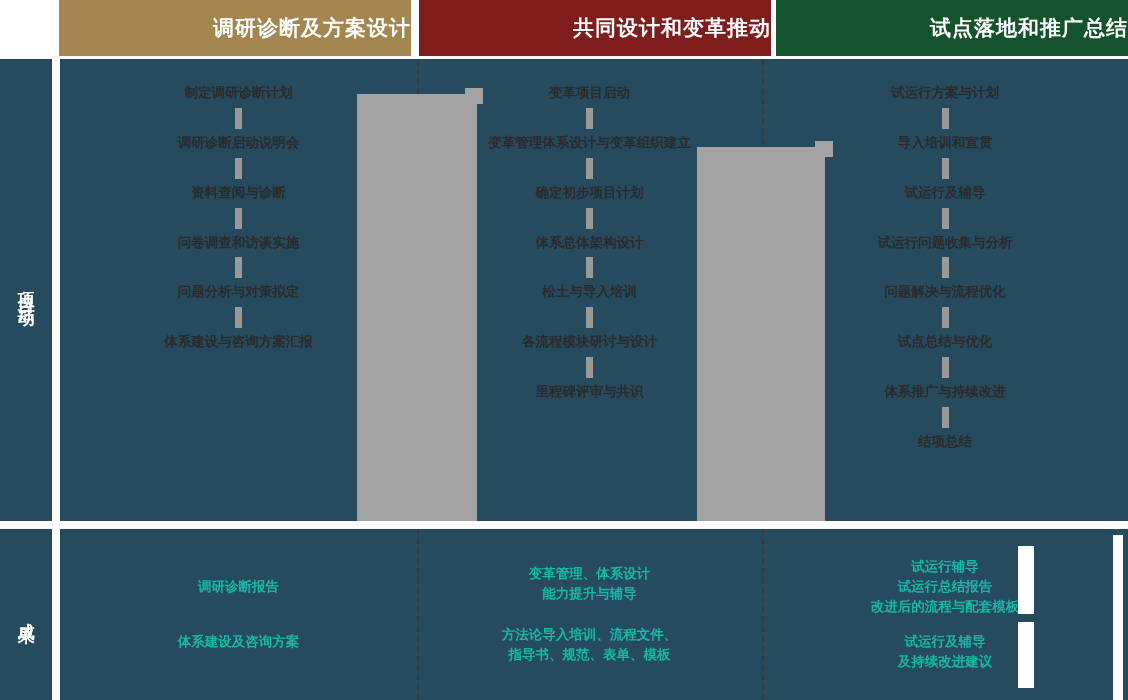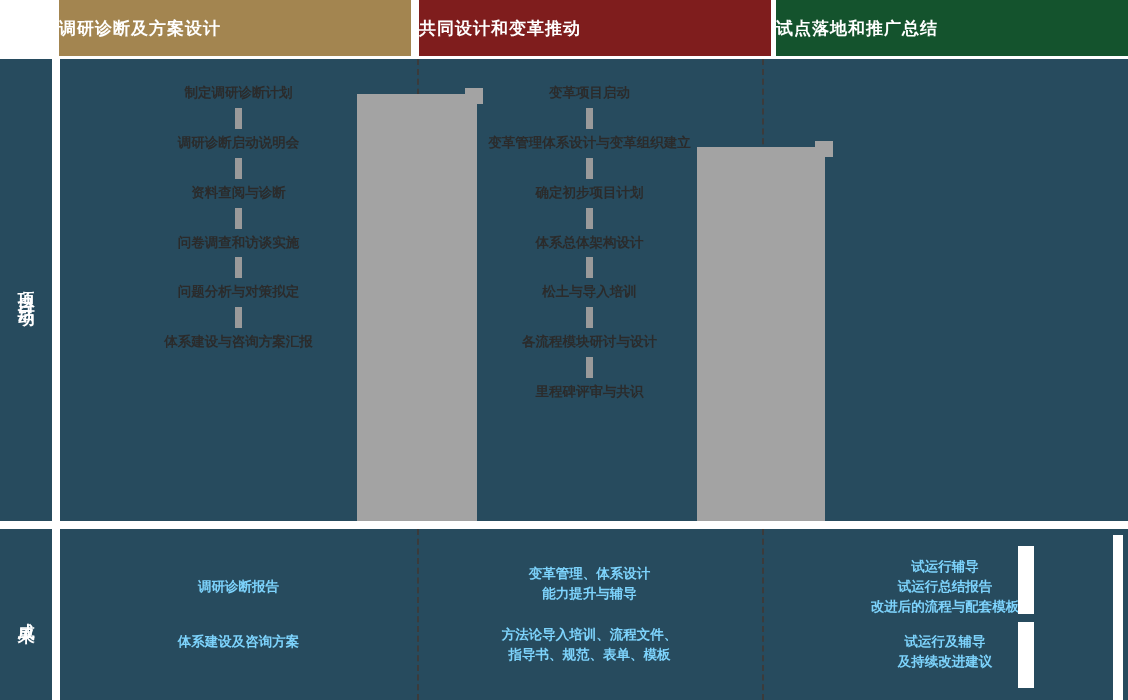--- a/index.html
+++ b/index.html
@@ -15,23 +15,23 @@
     font-family: "Liberation Sans", "DejaVu Sans", sans-serif;
   }
 
   
   .phase-header {
     position: absolute;
     top: 0;
     height: 56px;
     display: flex;
     align-items: center;
-    justify-content: flex-start;
+    justify-content: flex-end;
     color: #ffffff;
-    font-size: 17px;
+    font-size: 21px;
     font-weight: bold;
     letter-spacing: 1px;
     box-sizing: border-box;
   }
   .phase-1 { left: 59px;  width: 352px; background: #a38550; }
   .phase-2 { left: 419px; width: 352px; background: #7f1d1d; }
   .phase-3 { left: 776px; width: 352px; background: #14532d; }
 
   
   .rail {
@@ -130,21 +130,21 @@
     align-items: center;
     justify-content: space-evenly;
     box-sizing: border-box;
     padding: 14px 6px;
   }
   .ocol-1 { left: 0px;   width: 357px; }
   .ocol-2 { left: 357px; width: 345px; }
   .ocol-3 { left: 702px; width: 366px; }
 
   .outcome {
-    color: #7dd3fc;
+    color: #14b8a6;
     font-size: 13.5px;
     font-weight: bold;
     text-align: center;
     line-height: 1.5;
     white-space: pre-line;
   }
 
   
   .scroll-track {
     position: absolute;
@@ -218,20 +218,37 @@
     <div class="connector"></div>
     <div class="step">体系总体架构设计</div>
     <div class="connector"></div>
     <div class="step">松土与导入培训</div>
     <div class="connector"></div>
     <div class="step">各流程模块研讨与设计</div>
     <div class="connector"></div>
     <div class="step">里程碑评审与共识</div>
   </div>
 
+  <div class="col col-3">
+    <div class="step">试运行方案与计划</div>
+    <div class="connector"></div>
+    <div class="step">导入培训和宣贯</div>
+    <div class="connector"></div>
+    <div class="step">试运行及辅导</div>
+    <div class="connector"></div>
+    <div class="step">试运行问题收集与分析</div>
+    <div class="connector"></div>
+    <div class="step">问题解决与流程优化</div>
+    <div class="connector"></div>
+    <div class="step">试点总结与优化</div>
+    <div class="connector"></div>
+    <div class="step">体系推广与持续改进</div>
+    <div class="connector"></div>
+    <div class="step">结项总结</div>
+  </div>
 
   <div class="grey-block grey-1"></div>
   <div class="grey-block grey-1-tab"></div>
   <div class="grey-block grey-2"></div>
   <div class="grey-block grey-2-tab"></div>
 </div>
 
 <div class="panel panel-outcomes">
 
   <div class="vsep vsep-a"></div>

